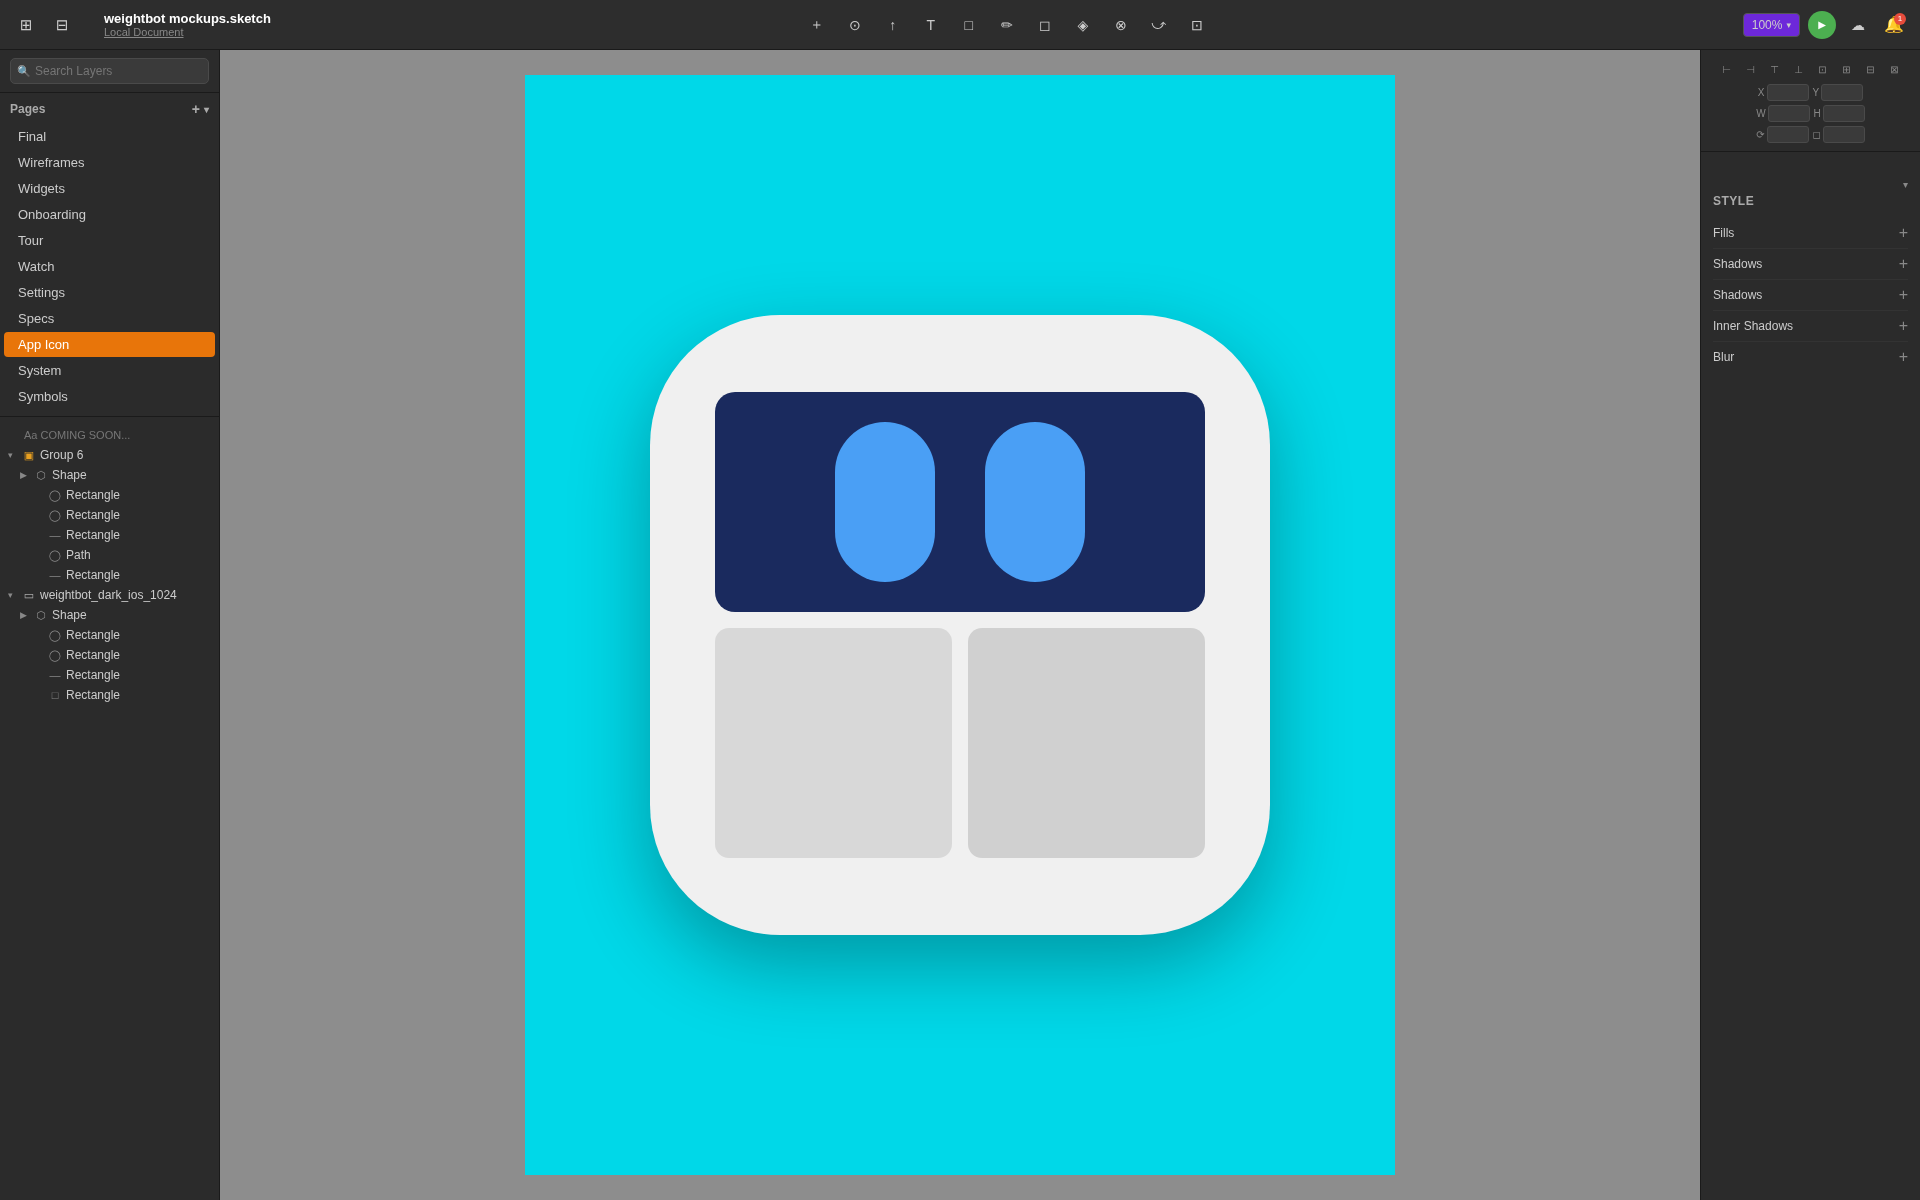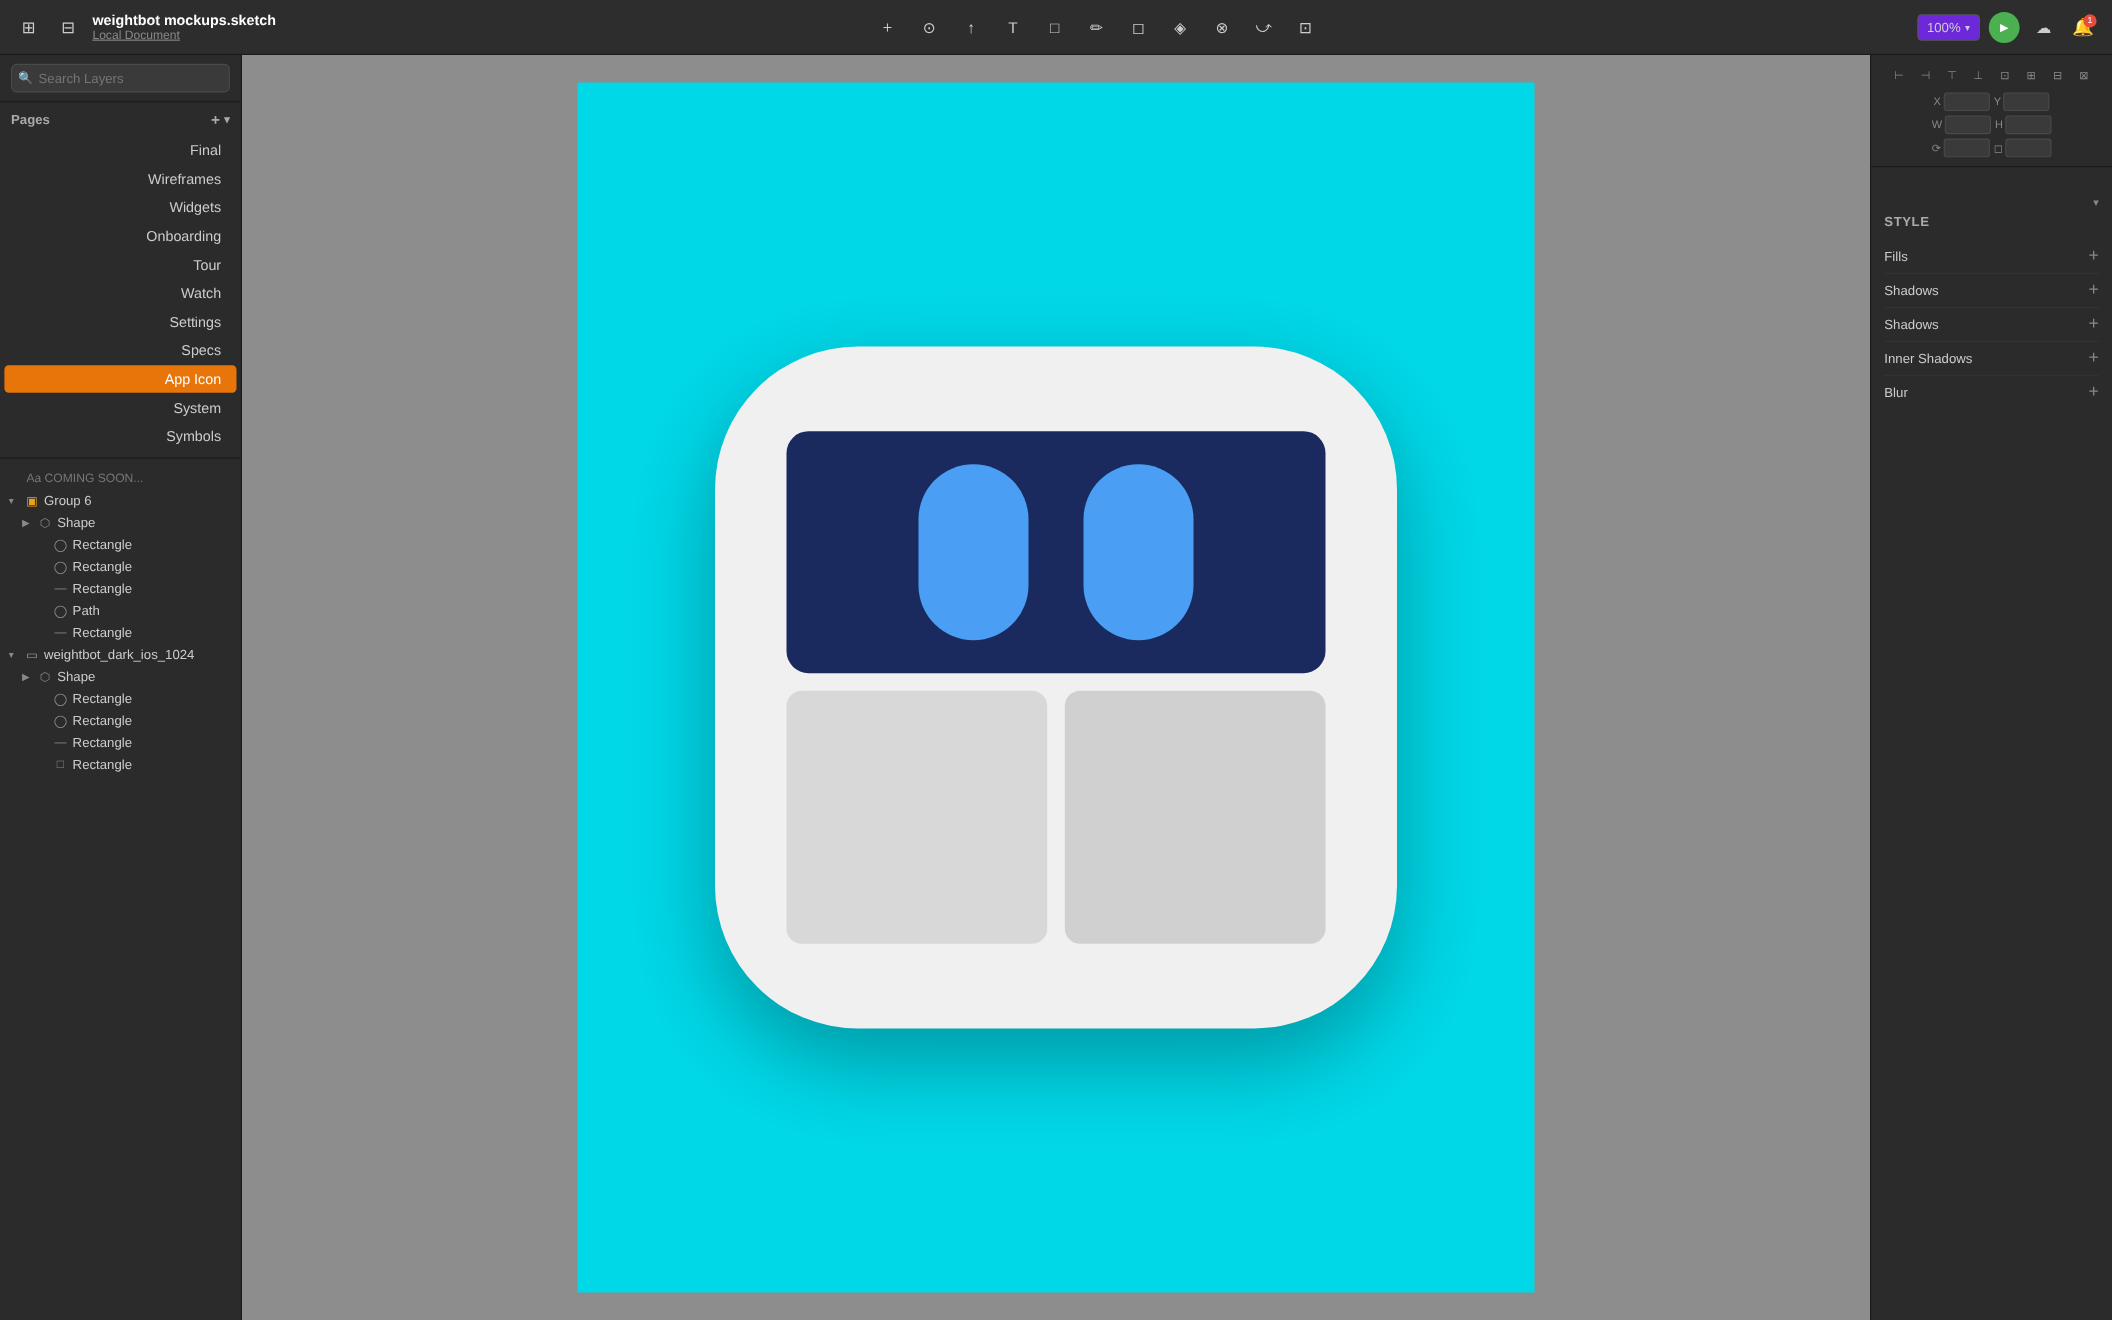--- a/index.html
+++ b/index.html
@@ -10,21 +10,21 @@
       height: 50px;
       background: #2d2d2d;
       border-bottom: 1px solid #1a1a1a;
       display: flex;
       align-items: center;
       padding: 0 12px;
       gap: 8px;
       flex-shrink: 0;
     }
     .toolbar-left { display: flex; align-items: center; gap: 8px; }
-    .toolbar-doc { display: flex; flex-direction: column; margin-left: 0; }
+    .toolbar-doc { display: flex; flex-direction: column; margin-left: 20px; }
     .toolbar-doc-title { color: #fff; font-size: 13px; font-weight: 600; }
     .toolbar-doc-sub { color: #888; font-size: 11px; text-decoration: underline; }
     .toolbar-middle { flex: 1; display: flex; align-items: center; justify-content: center; gap: 10px; }
     .toolbar-right { display: flex; align-items: center; gap: 8px; }
     .tb-btn {
       width: 28px; height: 28px;
       background: transparent;
       border: none;
       border-radius: 5px;
       cursor: pointer;
@@ -128,21 +128,20 @@
     .pages-add-btn { color: #aaa; font-size: 14px; cursor: pointer; }
     .pages-chevron { color: #aaa; font-size: 10px; cursor: pointer; }
     .pages-list { padding: 2px 0; }
     .page-item {
       padding: 5px 14px;
       color: #ccc;
       font-size: 13px;
       cursor: pointer;
       border-radius: 4px;
       margin: 1px 4px;
-      text-align: right;
     }
     .page-item.active {
       background: #e8750a;
       color: #fff;
     }
 
     
     .sidebar-divider {
       height: 1px;
       background: #1a1a1a;

